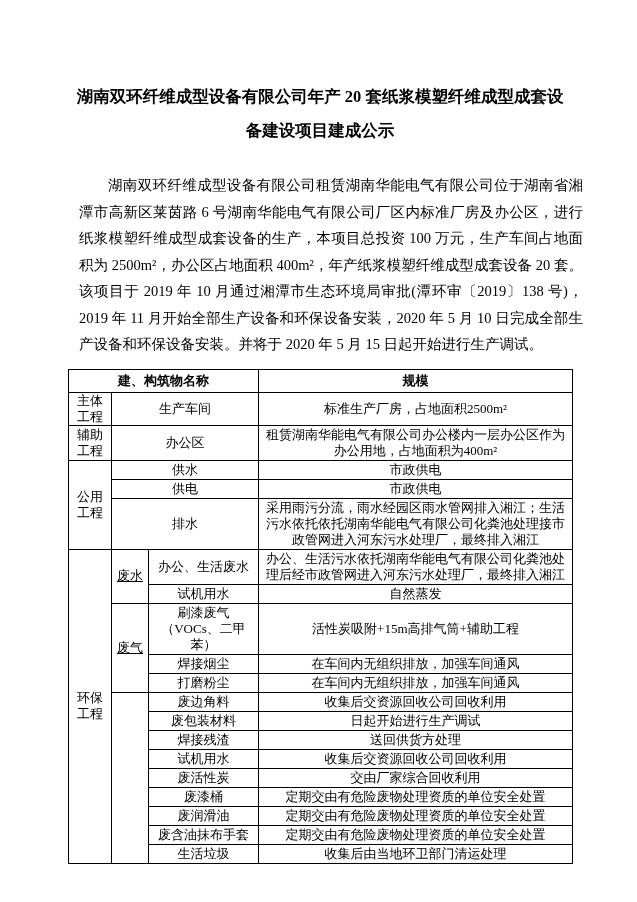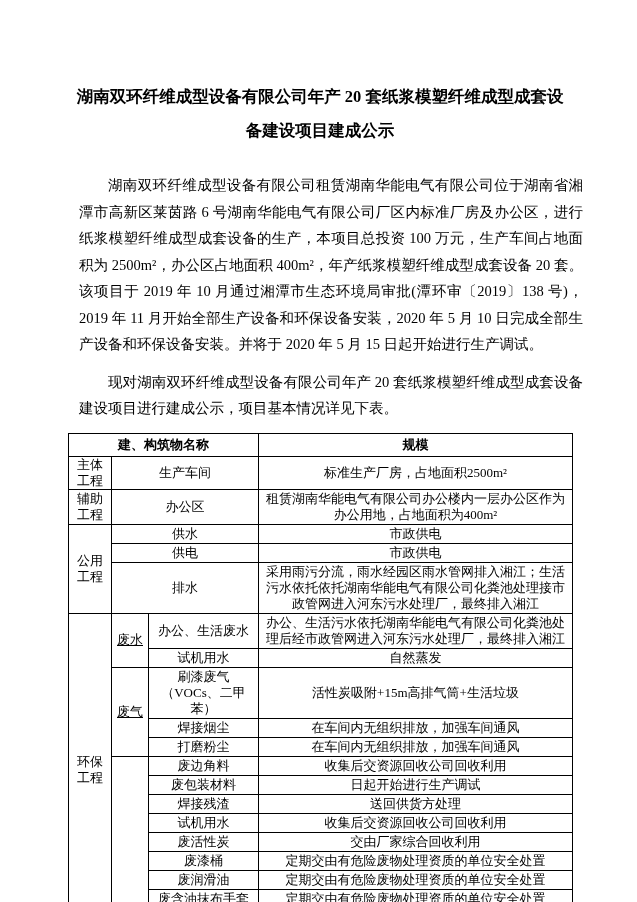--- a/index.html
+++ b/index.html
@@ -62,21 +62,20 @@
   }
 </style>
 </head>
 <body>
 
 <div class="page">
 
   <h1 class="doc-title">湖南双环纤维成型设备有限公司年产 20 套纸浆模塑纤维成型成套设备建设项目建成公示</h1>
 
   <p class="para">湖南双环纤维成型设备有限公司租赁湖南华能电气有限公司位于湖南省湘潭市高新区莱茵路 6 号湖南华能电气有限公司厂区内标准厂房及办公区，进行纸浆模塑纤维成型成套设备的生产，本项目总投资 100 万元，生产车间占地面积为 2500m²，办公区占地面积 400m²，年产纸浆模塑纤维成型成套设备 20 套。该项目于 2019 年 10 月通过湘潭市生态环境局审批(潭环审〔2019〕138 号)，2019 年 11 月开始全部生产设备和环保设备安装，2020 年 5 月 10 日完成全部生产设备和环保设备安装。并将于 2020 年 5 月 15 日起开始进行生产调试。</p>
-  <p class="para">现对湖南双环纤维成型设备有限公司年产 20 套纸浆模塑纤维成型成套设备建设项目进行建成公示，项目基本情况详见下表。</p>
 
   <table class="info">
     <colgroup>
       <col style="width:43px">
       <col style="width:37px">
       <col style="width:110px">
       <col style="width:314px">
     </colgroup>
     <tbody>
       <tr class="hdr">
@@ -117,21 +116,21 @@
         <td>办公、生活污水依托湖南华能电气有限公司化粪池处理后经市政管网进入河东污水处理厂，最终排入湘江</td>
       </tr>
       <tr>
         <td>试机用水</td>
         <td>自然蒸发</td>
       </tr>
 
       <tr>
         <td class="sub" rowspan="3">废气</td>
         <td>刷漆废气（VOCs、二甲苯）</td>
-        <td>活性炭吸附+15m高排气筒+生活垃圾</td>
+        <td>活性炭吸附+15m高排气筒+辅助工程</td>
       </tr>
       <tr>
         <td>焊接烟尘</td>
         <td>在车间内无组织排放，加强车间通风</td>
       </tr>
       <tr>
         <td>打磨粉尘</td>
         <td>在车间内无组织排放，加强车间通风</td>
       </tr>
 

